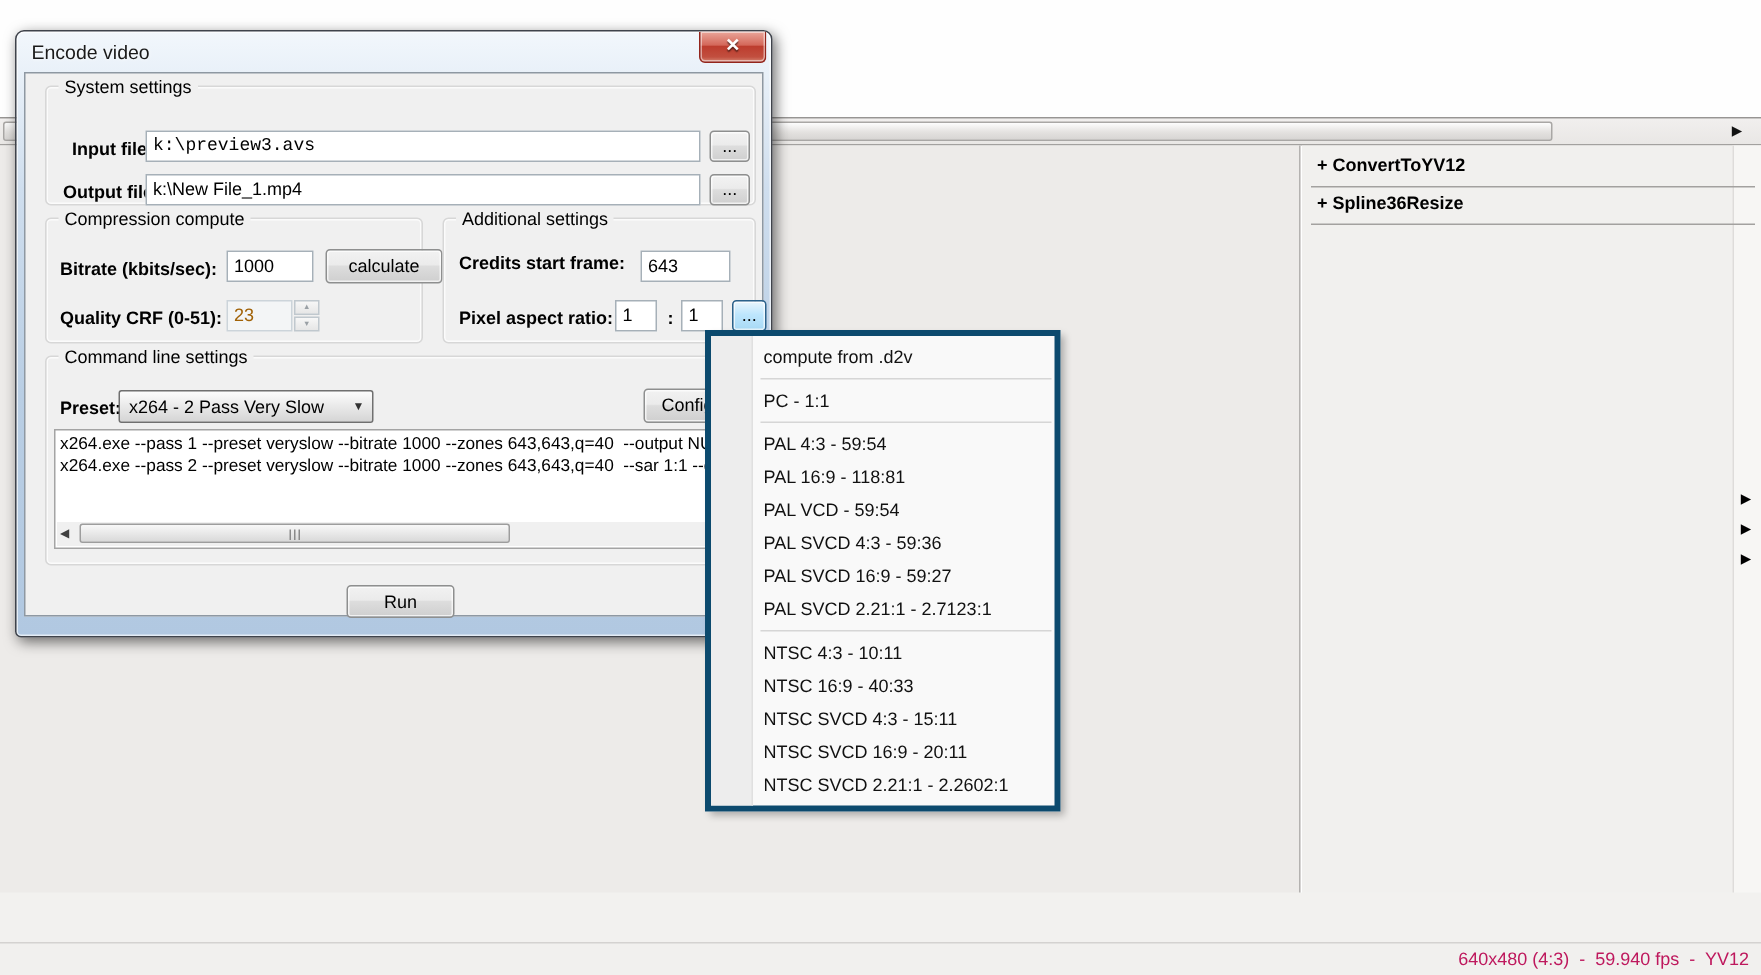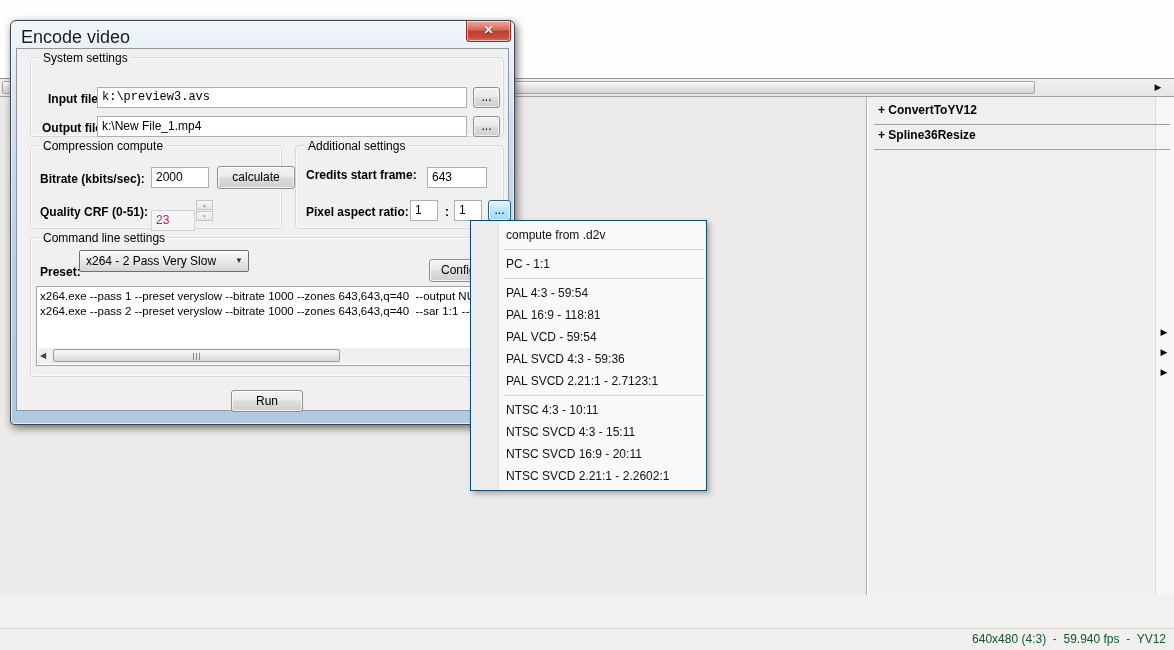--- a/index.html
+++ b/index.html
@@ -21,40 +21,40 @@
   #edge-strip { left:1155px; top:97px; width:19px; height:500px; background:#f7f6f4; border-left:1px solid #dedcda; }
   #filter-list { left:874px; top:100px; width:296px; }
   .filter-item { font-weight:bold; font-size:12px; height:25px; line-height:21px; padding-left:4px;
     border-bottom:1px solid #a3a19f; }
   #edge-arrows { left:1157px; top:322px; width:14px; }
   .edge-arrow { height:20px; font-size:9px; line-height:20px; color:#000; text-align:center; }
 
   
   #seek-area { left:0; top:595px; width:1174px; height:33px; background:#f2f1ef; }
   #status-bar { left:0; top:628px; width:1174px; height:22px; background:#f1f0ee; border-top:1px solid #d4d2d0; }
-  #status-text { position:absolute; right:8px; top:3px; white-space:pre; font-size:12px; color:#14532d; }
+  #status-text { position:absolute; right:8px; top:3px; white-space:pre; font-size:12px; color:#be185d; }
 
   
   #dialog { left:10px; top:20px; width:505px; height:405px; z-index:20;
     border:1px solid #3f434b; border-radius:6px 6px 4px 4px;
     background:linear-gradient(#f2f7fc,#cfdeee 26%, #b9cee4 60%, #b1c8e1);
     box-shadow:2px 3px 9px rgba(0,0,0,.55), inset 0 0 0 1px rgba(255,255,255,.65); }
-  #dialog-title { left:10px; top:6px; font-size:18px; color:#1a1a1a; text-shadow:0 0 3px #fff; }
+  #dialog-title { left:10px; top:6px; font-size:13px; color:#1a1a1a; text-shadow:0 0 3px #fff; }
   #dialog-close { left:455px; top:0px; width:45px; height:21px; border:1px solid #93251c; border-top:none;
     border-radius:0 0 4px 4px; text-align:center; color:#fff; font-weight:bold; font-size:12px; line-height:19px;
     background:linear-gradient(#eba79b,#d4685a 45%,#bd3d2e 50%,#c24f3f 85%,#d4826f);
     box-shadow:inset 0 0 0 1px rgba(255,255,255,.5); text-shadow:0 1px 1px rgba(0,0,0,.55); }
   #dialog-content { left:5px; top:27px; width:493px; height:363px; background:#f0f0f0; border:1px solid #8e98a2; }
 
   .group { position:absolute; border:1px solid #d7d7d7; border-radius:4px; box-shadow:inset 0 0 0 1px #fbfbfb; }
   .group-label { position:absolute; top:-7px; left:8px; background:#f0f0f0; padding:0 4px; font-size:12px; }
 
   .lbl { position:absolute; font-size:12px; white-space:nowrap;font-weight:bold; }
   .field { position:absolute; background:#fff; border:1px solid #a6b0b8; font-size:12px; padding:2px 4px; white-space:nowrap; overflow:hidden; }
-  .field.disabled { background:#f3f5f6; color:#be185d; border-color:#ccd4da;margin-top:10px; }
+  .field.disabled { background:#f3f5f6; color:#a16207; border-color:#ccd4da; }
   .btn { position:absolute; border:1px solid #8e8f8f; border-radius:3px; text-align:center; font-size:12px;
     background:linear-gradient(#f2f2f2,#ebebeb 45%,#dddddd 50%,#cfcfcf); box-shadow:inset 0 0 0 1px rgba(255,255,255,.7); }
   .btn.blue { border-color:#2c628b; background:linear-gradient(#eaf6fd,#bee6fd 45%,#a7d9f5); }
 
   .spinner { position:absolute; width:17px; }
   .spin-btn { height:10px; border:1px solid #c0c8ce; background:linear-gradient(#f7f7f7,#e6e6e6);
     font-size:5px; line-height:8px; text-align:center; color:#9aa0a5; }
   .spin-btn + .spin-btn { margin-top:1px; }
 
   .dropdown { position:absolute; border:1px solid #707070; border-radius:2px; font-size:12px;
@@ -63,21 +63,21 @@
 
   #cmd-box { position:absolute; background:#fff; border:1px solid #a4a4a4; }
   #command-text { position:absolute; left:3px; top:2px; right:1px; font-size:11.5px; line-height:15px; white-space:pre; overflow:hidden; }
   #cmd-scroll { position:absolute; left:1px; right:1px; bottom:1px; height:16px; background:#f0f0f0; }
   #cmd-scroll-left { position:absolute; left:2px; top:3px; font-size:8px; color:#404040; }
   #cmd-scroll-thumb { position:absolute; left:15px; top:1px; width:287px; height:13px; border:1px solid #9d9d9d; border-radius:2px;
     background:linear-gradient(#f8f8f8,#d9d9d9); }
   .grip { position:absolute; top:3px; width:1px; height:7px; background:#8a8a8a; }
 
   
-  #par-menu { left:470px; top:220px; width:237px; z-index:30; background:#f9f9f9; border:1px solid #0c4a6e;
+  #par-menu { left:470px; top:220px; width:237px; z-index:30; background:#f9f9f9; border:4px solid #0c4a6e;
     box-shadow:3px 3px 5px rgba(0,0,0,.28); padding:3px 0; }
   #menu-gutter { position:absolute; left:0; top:0; bottom:0; width:28px; background:#ededed; border-right:1px solid #e0e0e0; }
   .menu-item { position:relative; height:22px; line-height:22px; padding-left:35px; font-size:12px; color:#111; }
   .menu-sep { position:relative; height:1px; background:#d6d6d6; margin:3px 2px 3px 33px; }
 </style>
 </head>
 <body>
 
 <div id="screen">
 
@@ -127,21 +127,21 @@
         <div class="field" style="left:66px; top:29px; width:370px; height:21px;font-family:Liberation Mono, monospace;">k:\preview3.avs</div>
         <div class="btn" style="left:442px; top:29px; width:27px; height:21px; line-height:19px;">...</div>
         <div class="lbl" style="left:11px; top:63px;">Output file:</div>
         <div class="field" style="left:66px; top:58px; width:370px; height:21px;">k:\New File_1.mp4</div>
         <div class="btn" style="left:442px; top:58px; width:27px; height:21px; line-height:19px;">...</div>
       </div>
 
       <div class="group" style="left:13px; top:96px; width:252px; height:84px;">
         <div class="group-label">Compression compute</div>
         <div class="lbl" style="left:9px; top:26px;">Bitrate (kbits/sec):</div>
-        <div class="field" style="left:120px; top:21px; width:58px; height:21px;">2000</div>
+        <div class="field" style="left:120px; top:21px; width:58px; height:21px;">1000</div>
         <div class="btn" style="left:186px; top:20px; width:78px; height:23px; line-height:21px;">calculate</div>
         <div class="lbl" style="left:9px; top:59px;">Quality CRF (0-51):</div>
         <div class="field disabled" style="left:120px; top:54px; width:44px; height:21px;">23</div>
         <div class="spinner" style="left:165px; top:54px;">
           <div class="spin-btn">▲</div>
           <div class="spin-btn">▼</div>
         </div>
       </div>
 
       <div class="group" style="left:278px; top:96px; width:209px; height:84px;">
@@ -151,21 +151,21 @@
         <div class="lbl" style="left:10px; top:59px;">Pixel aspect ratio:</div>
         <div class="field" style="left:114px; top:54px; width:28px; height:21px;">1</div>
         <div class="lbl" style="left:149px; top:59px;">:</div>
         <div class="field" style="left:158px; top:54px; width:28px; height:21px;">1</div>
         <div class="btn blue" style="left:192px; top:54px; width:23px; height:21px; line-height:19px;">...</div>
       </div>
 
       <div class="group" style="left:13px; top:188px; width:474px; height:140px;">
         <div class="group-label">Command line settings</div>
         <div class="lbl" style="left:9px; top:27px;">Preset:</div>
-        <div class="dropdown" style="left:48px; top:12px; width:170px; height:22px;">
+        <div class="dropdown" style="left:48px; top:22px; width:170px; height:22px;">
           <span>x264 - 2 Pass Very Slow</span>
           <span class="dd-arrow">▼</span>
         </div>
         <div class="btn" style="left:398px; top:21px; width:64px; height:23px; line-height:21px; text-align:left; padding-left:11px;">Config</div>
         <div id="cmd-box" style="left:5px; top:48px; width:463px; height:80px;">
           <div id="command-text">x264.exe --pass 1 --preset veryslow --bitrate 1000 --zones 643,643,q=40  --output NUL "
 x264.exe --pass 2 --preset veryslow --bitrate 1000 --zones 643,643,q=40  --sar 1:1 --out</div>
           <div id="cmd-scroll">
             <div id="cmd-scroll-left">◀</div>
             <div id="cmd-scroll-thumb">
@@ -185,22 +185,24 @@
     <div id="menu-gutter"></div>
     <div>
         <div class="menu-item">compute from .d2v</div>
         <div class="menu-sep"></div>
         <div class="menu-item">PC - 1:1</div>
         <div class="menu-sep"></div>
         <div class="menu-item">PAL 4:3 - 59:54</div>
         <div class="menu-item">PAL 16:9 - 118:81</div>
         <div class="menu-item">PAL VCD - 59:54</div>
         <div class="menu-item">PAL SVCD 4:3 - 59:36</div>
+        <div class="menu-item">PAL SVCD 16:9 - 59:27</div>
         <div class="menu-item">PAL SVCD 2.21:1 - 2.7123:1</div>
         <div class="menu-sep"></div>
         <div class="menu-item">NTSC 4:3 - 10:11</div>
+        <div class="menu-item">NTSC 16:9 - 40:33</div>
         <div class="menu-item">NTSC SVCD 4:3 - 15:11</div>
         <div class="menu-item">NTSC SVCD 16:9 - 20:11</div>
         <div class="menu-item">NTSC SVCD 2.21:1 - 2.2602:1</div>
       </div>
   </div>
 
 </div>
 
 </body></html>

